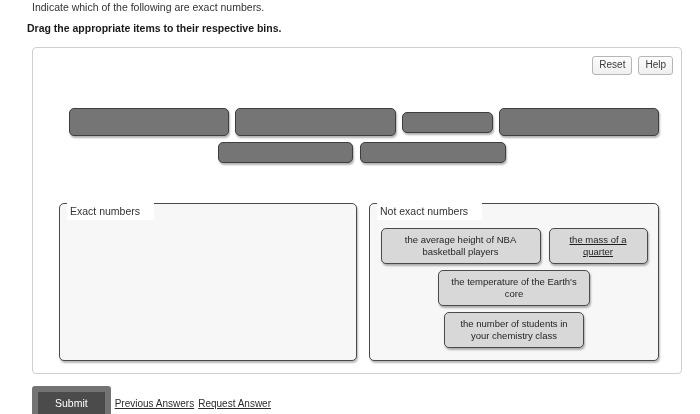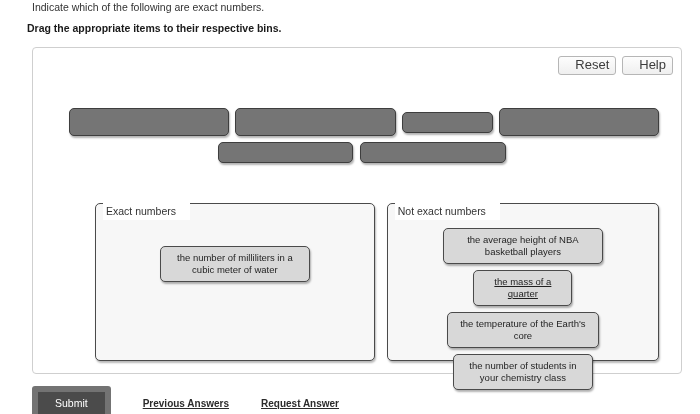--- a/index.html
+++ b/index.html
@@ -51,27 +51,27 @@
   
   .panel-controls {
     position: absolute;
     right: 8px;
     top: 8px;
     display: flex;
     gap: 6px;
   }
   .ctl-btn {
     font-family: "Liberation Sans", sans-serif;
-    font-size: 13px;
+    font-size: 10px;
     line-height: 12px;
     color: #3b3b3b;
     background: linear-gradient(to bottom, #fdfdfd 0%, #efefef 100%);
     border: 1px solid #b6b6b6;
     border-radius: 3px;
-    padding: 2px 6px 3px 16px;
+    padding: 2px 6px 3px 6px;
     cursor: pointer;
     white-space: nowrap;
   }
 
   
   .slot-row {
     position: absolute;
     display: flex;
     align-items: flex-start;
   }
@@ -103,21 +103,21 @@
     gap: 12px;
   }
   .bin {
     position: relative;
     border: 1px solid #4a4a4a;
     border-radius: 5px;
     background: #f7f7f7;
     box-shadow: 1px 2px 2px rgba(0,0,0,0.28);
     box-sizing: border-box;
   }
-  .bin-left  { width: 298px; margin-left: 36px; }
+  .bin-left  { width: 298px; }
   .bin-right { width: 290px; }
 
   .bin-label {
     position: absolute;
     left: 7px;
     top: -1px;
     background: #ffffff;
     padding: 2px 14px 2px 3px;
     font-size: 10.5px;
     line-height: 13px;
@@ -176,24 +176,24 @@
     color: #ffffff;
     font-family: "Liberation Sans", sans-serif;
     font-size: 10.5px;
     line-height: 13px;
     border: 6px solid #737373;
     border-radius: 3px;
     padding: 5px 17px;
     cursor: pointer;
   }
   .footer-link {
-    margin-left: 32px;
+    margin-left: 4px;
     font-size: 10px;
     line-height: 13px;
-    font-weight: bold;
+    font-weight: normal;
     color: #2b2b2b;
     text-decoration: underline;
     cursor: pointer;
     white-space: nowrap;
   }
 </style>
 </head>
 <body>
 
 <div class="prompt-line">Indicate which of the following are exact numbers.</div>
@@ -216,23 +216,20 @@
   <div class="slot-row slot-row-2">
     <div class="slot slot-e"></div>
     <div class="slot slot-f"></div>
   </div>
 
   <div class="bins">
 
     <div class="bin bin-left">
       <div class="bin-label">Exact numbers</div>
       <div class="bin-items">
-        <div class="row-center">
-          <div class="drag-item w-150">the number of milliliters in a cubic meter of water</div>
-        </div>
       </div>
     </div>
 
     <div class="bin bin-right">
       <div class="bin-label">Not exact numbers</div>
       <div class="bin-items">
         <div class="drag-item w-160">the average height of NBA basketball players</div>
         <div class="drag-item w-99">the mass of a quarter</div>
         <div class="row-center">
           <div class="drag-item w-152">the temperature of the Earth's core</div>

